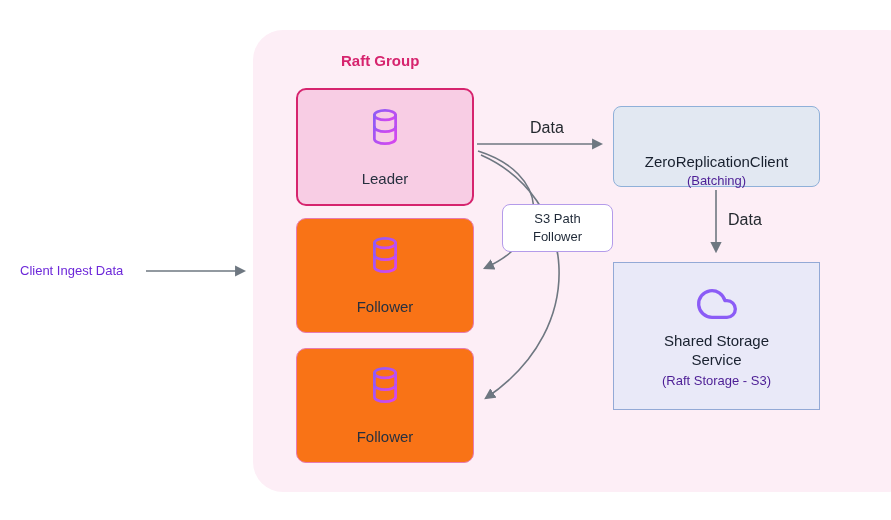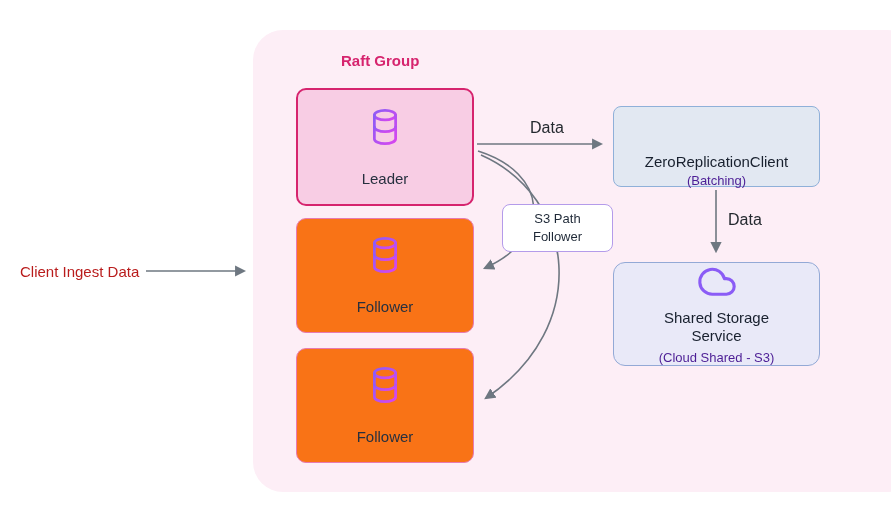--- a/index.html
+++ b/index.html
@@ -67,35 +67,35 @@
   .zrc-box {
     left: 613px; top: 106px;
     width: 207px; height: 81px;
     background: #e2e8f2;
     border: 1.5px solid #8fb0d9;
     border-radius: 8px;
     gap: 2px;
   }
   .storage-box {
     left: 613px; top: 262px;
-    width: 207px; height: 104px;
+    width: 207px; height: 148px;
     background: #e9e9f8;
     border: 1.5px solid #93a9d6;
-    border-radius: 12px;
+    border-radius: 0;
     gap: 4px;
   }
   .box-title { font-size: 15px; color: #18202e; line-height: 1.25; margin-top: 48px; }
   .storage-box .box-title { max-width: 150px; margin-top: 4px; }
   .box-sub { font-size: 13px; color: #4c1d95; }
 
   .client-label {
     position: absolute;
     left: 20px; top: 263px;
-    font-size: 15px;
-    color: #b91c1c;
+    font-size: 13px;
+    color: #6d28d9;
     z-index: 2;
   }
   .edge-label {
     position: absolute;
     font-size: 16px;
     color: #24292f;
     z-index: 2;
   }
   .edge-label-1 { left: 530px; top: 119px; }
   .edge-label-2 { left: 728px; top: 211px; }
@@ -194,21 +194,21 @@
   <div class="blue-box zrc-box">
     <div class="box-title">ZeroReplicationClient</div>
     <div class="box-sub">(Batching)</div>
   </div>
 
   <div class="blue-box storage-box">
     <svg class="icon" width="44" height="40" viewBox="0 0 24 24">
       <path d="M18 10h-1.26A8 8 0 1 0 9 20h9a5 5 0 0 0 0-10z" fill="none" stroke="#8b5cf6" stroke-width="2" stroke-linejoin="round" stroke-linecap="round"></path>
     </svg>
     <div class="box-title">Shared Storage Service</div>
-    <div class="box-sub">(Cloud Shared - S3)</div>
+    <div class="box-sub">(Raft Storage - S3)</div>
   </div>
 
   <div class="edge-label edge-label-1">Data</div>
   <div class="edge-label edge-label-2">Data</div>
 
   <div class="meta-label">
     <div>S3 Path</div>
     <div>Follower</div>
   </div>
 

